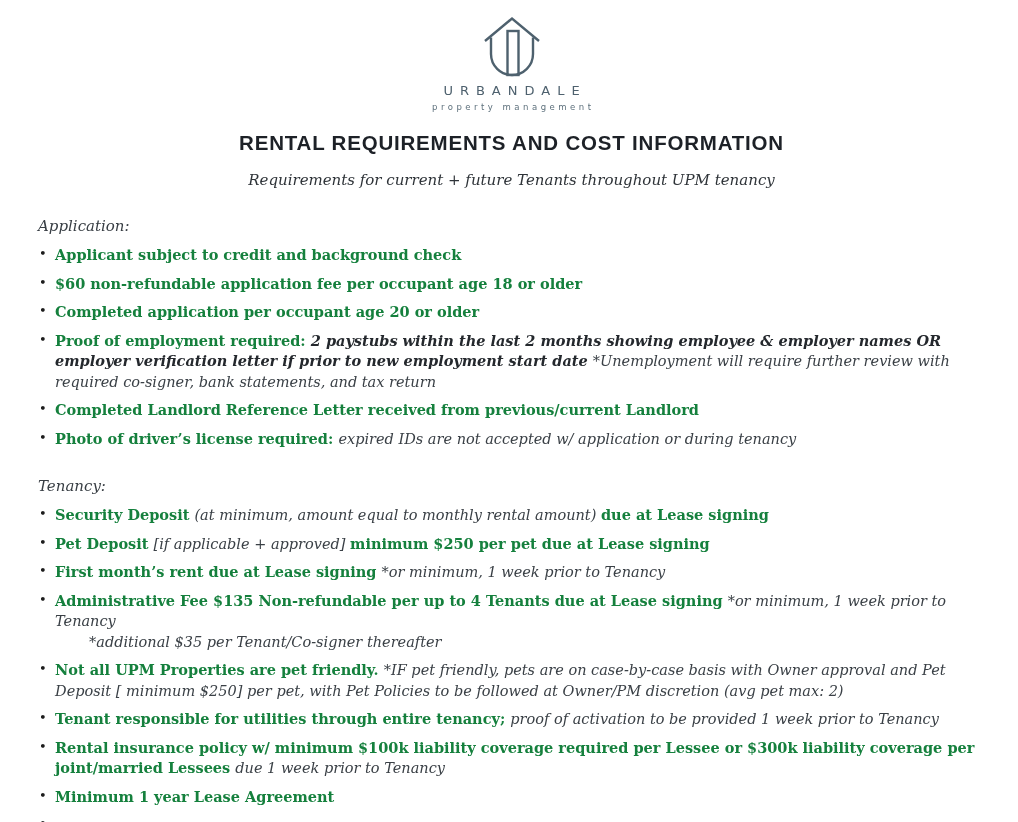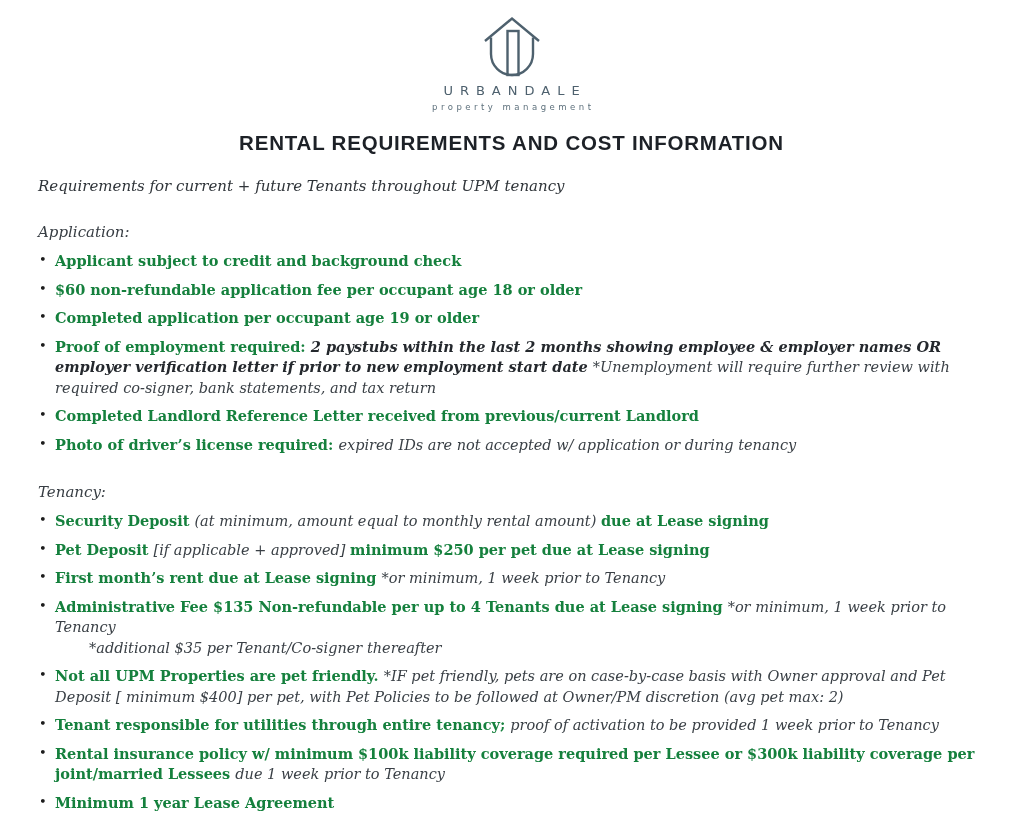--- a/index.html
+++ b/index.html
@@ -43,25 +43,25 @@
   .doc-title {
     text-align: center;
     font-family: "Liberation Sans", sans-serif;
     font-weight: bold;
     font-size: 20.5px;
     letter-spacing: 0.8px;
     color: #1d2127;
     margin-top: 19px;
   }
   .doc-subtitle {
-    text-align: left;
+    text-align: center;
     font-style: italic;
     font-size: 15px;
     color: #2e3338;
-    margin-top: 22px;
+    margin-top: 16px;
   }
 
   
   .content { margin-top: 6px; }
   .section-heading {
     font-style: italic;
     font-weight: normal;
     font-size: 15px;
     color: #383e44;
     margin: 28px 0 10px 0;
@@ -103,34 +103,34 @@
 
   <h1 class="doc-title">RENTAL REQUIREMENTS AND COST INFORMATION</h1>
   <div class="doc-subtitle">Requirements for current + future Tenants throughout UPM tenancy</div>
 
   <div class="content" id="sections-root">
       <section>
         <h2 class="section-heading">Application:</h2>
         <ul class="bullet-list">
           <li class="bullet-item"><span class="bullet-dot">•</span><span class="seg-b">Applicant subject to credit and background check</span></li>
           <li class="bullet-item"><span class="bullet-dot">•</span><span class="seg-b">$60 non-refundable application fee per occupant age 18 or older</span></li>
-          <li class="bullet-item"><span class="bullet-dot">•</span><span class="seg-b">Completed application per occupant age 19 or older</span></li>
+          <li class="bullet-item"><span class="bullet-dot">•</span><span class="seg-b">Completed application per occupant age 20 or older</span></li>
           <li class="bullet-item"><span class="bullet-dot">•</span><span class="seg-b">Proof of employment required: </span><span class="seg-bi">2 paystubs within the last 2 months showing employee &amp; employer names OR employer verification letter if prior to new employment start date </span><span class="seg-i">*Unemployment will require further review with required co-signer, bank statements, and tax return</span></li>
           <li class="bullet-item"><span class="bullet-dot">•</span><span class="seg-b">Completed Landlord Reference Letter received from previous/current Landlord</span></li>
           <li class="bullet-item"><span class="bullet-dot">•</span><span class="seg-b">Photo of driver’s license required: </span><span class="seg-i">expired IDs are not accepted w/ application or during tenancy</span></li>
         </ul>
       </section>
       <section>
         <h2 class="section-heading">Tenancy:</h2>
         <ul class="bullet-list">
           <li class="bullet-item"><span class="bullet-dot">•</span><span class="seg-b">Security Deposit </span><span class="seg-i">(at minimum, amount equal to monthly rental amount) </span><span class="seg-b">due at Lease signing</span></li>
           <li class="bullet-item"><span class="bullet-dot">•</span><span class="seg-b">Pet Deposit </span><span class="seg-i">[if applicable + approved] </span><span class="seg-b">minimum $250 per pet due at Lease signing</span></li>
           <li class="bullet-item"><span class="bullet-dot">•</span><span class="seg-b">First month’s rent due at Lease signing </span><span class="seg-i">*or minimum, 1 week prior to Tenancy</span></li>
           <li class="bullet-item"><span class="bullet-dot">•</span><span class="seg-b">Administrative Fee $135 Non-refundable per up to 4 Tenants due at Lease signing </span><span class="seg-i">*or minimum, 1 week prior to Tenancy</span><br><span class="seg-i seg-indent">*additional $35 per Tenant/Co-signer thereafter</span></li>
-          <li class="bullet-item"><span class="bullet-dot">•</span><span class="seg-b">Not all UPM Properties are pet friendly. </span><span class="seg-i">*IF pet friendly, pets are on case-by-case basis with Owner approval and Pet Deposit [ minimum $400] per pet, with Pet Policies to be followed at Owner/PM discretion (avg pet max: 2)</span></li>
+          <li class="bullet-item"><span class="bullet-dot">•</span><span class="seg-b">Not all UPM Properties are pet friendly. </span><span class="seg-i">*IF pet friendly, pets are on case-by-case basis with Owner approval and Pet Deposit [ minimum $250] per pet, with Pet Policies to be followed at Owner/PM discretion (avg pet max: 2)</span></li>
           <li class="bullet-item"><span class="bullet-dot">•</span><span class="seg-b">Tenant responsible for utilities through entire tenancy; </span><span class="seg-i">proof of activation to be provided 1 week prior to Tenancy</span></li>
           <li class="bullet-item"><span class="bullet-dot">•</span><span class="seg-b">Rental insurance policy w/ minimum $100k liability coverage required per Lessee or $300k liability coverage per joint/married Lessees </span><span class="seg-i">due 1 week prior to Tenancy</span></li>
           <li class="bullet-item"><span class="bullet-dot">•</span><span class="seg-b">Minimum 1 year Lease Agreement</span></li>
           <li class="bullet-item"><span class="bullet-dot">•</span></li>
         </ul>
       </section>
     </div>
 
 </div>
 

